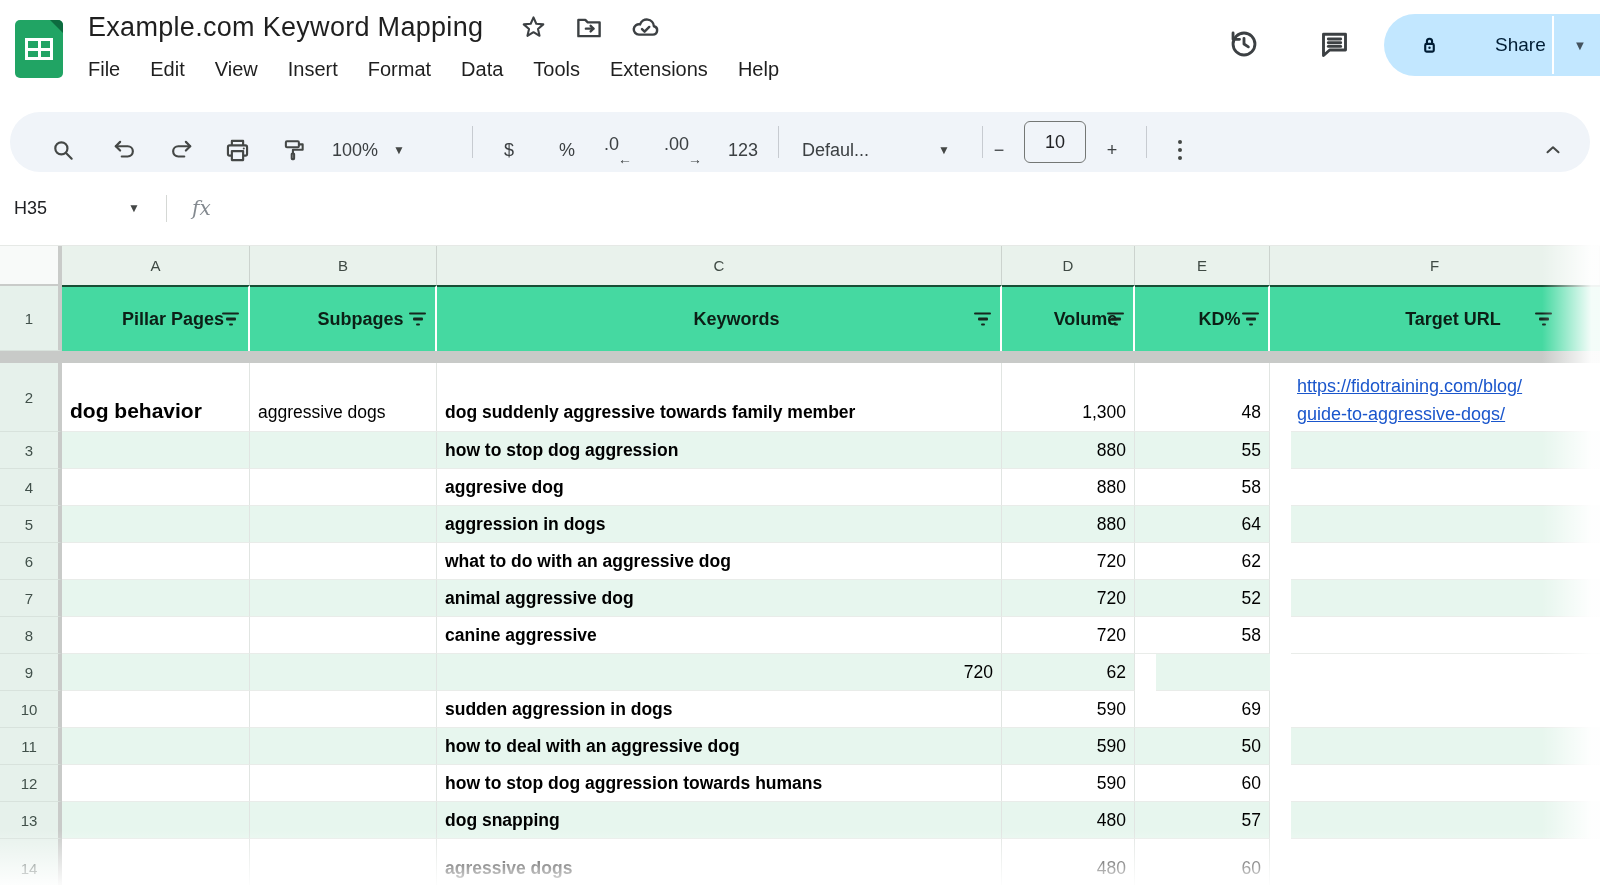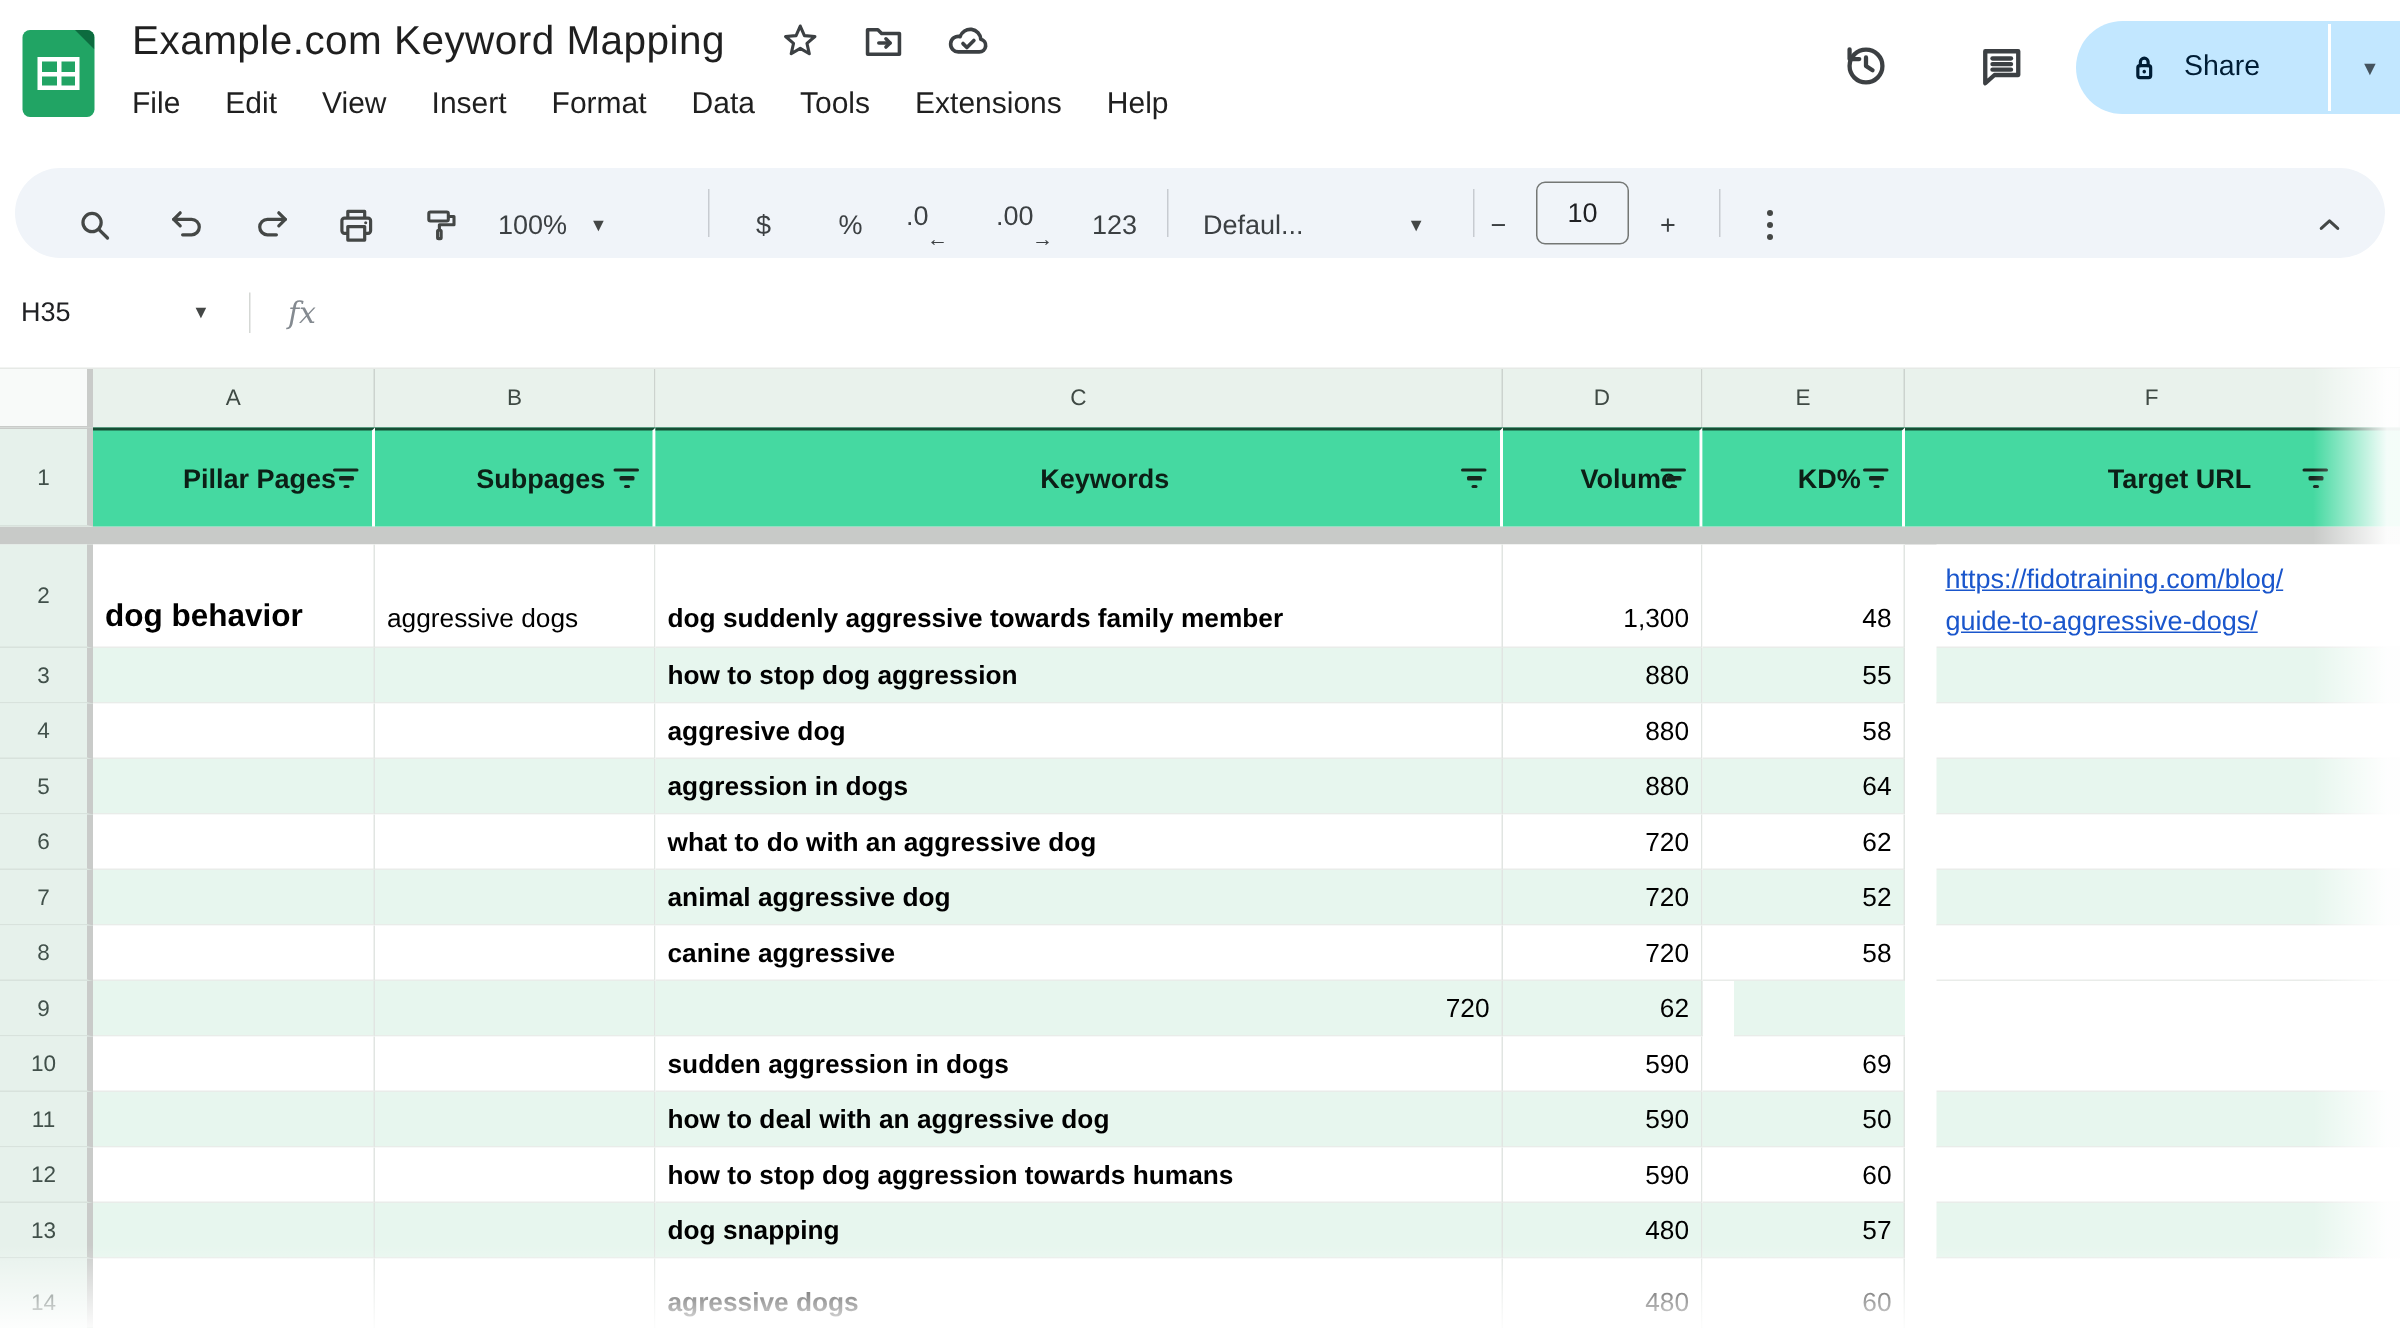--- a/index.html
+++ b/index.html
@@ -19,21 +19,21 @@
   .doc-title{font-size:27px;font-weight:400;margin:0;letter-spacing:.3px;color:#1f1f1f;white-space:nowrap;}
   .doc-icons{display:flex;align-items:center;gap:26px;margin-left:36px;}
   .hicon svg{display:block;}
   .menubar{position:absolute;left:88px;top:58px;display:flex;gap:30px;}
   .menu-item{font-size:20px;color:#1f1f1f;cursor:default;}
   .hist-icon{position:absolute;left:1226px;top:26px;}
   .comment-icon{position:absolute;left:1318px;top:28px;}
   .share{position:absolute;left:1384px;top:14px;width:216px;height:62px;
         background:var(--share-pill-blue,#c2e7ff);border-radius:31px 0 0 31px;
         display:flex;align-items:center;padding-left:32px;box-sizing:border-box;gap:13px;}
-  .share-label{font-size:19px;font-weight:500;color:#001d35;}
+  .share-label{font-size:19px;font-weight:500;color:#001d35;margin-left:39px;}
   .share-sep{position:absolute;left:168px;top:2px;bottom:2px;width:2px;background:#fff;}
   .share-caret{position:absolute;left:180px;top:0;height:62px;width:32px;display:flex;align-items:center;
         justify-content:center;color:#44535e;font-size:13px;}
 
   
   .toolbar{position:absolute;left:10px;top:112px;width:1580px;height:60px;border-radius:30px;
         background:var(--toolbar-bg,#f0f4f9);}
   .tbi{position:absolute;top:0;height:76px;display:flex;align-items:center;justify-content:center;
         color:#444746;}
   .ttext{font-size:18px;color:#3c4043;}

